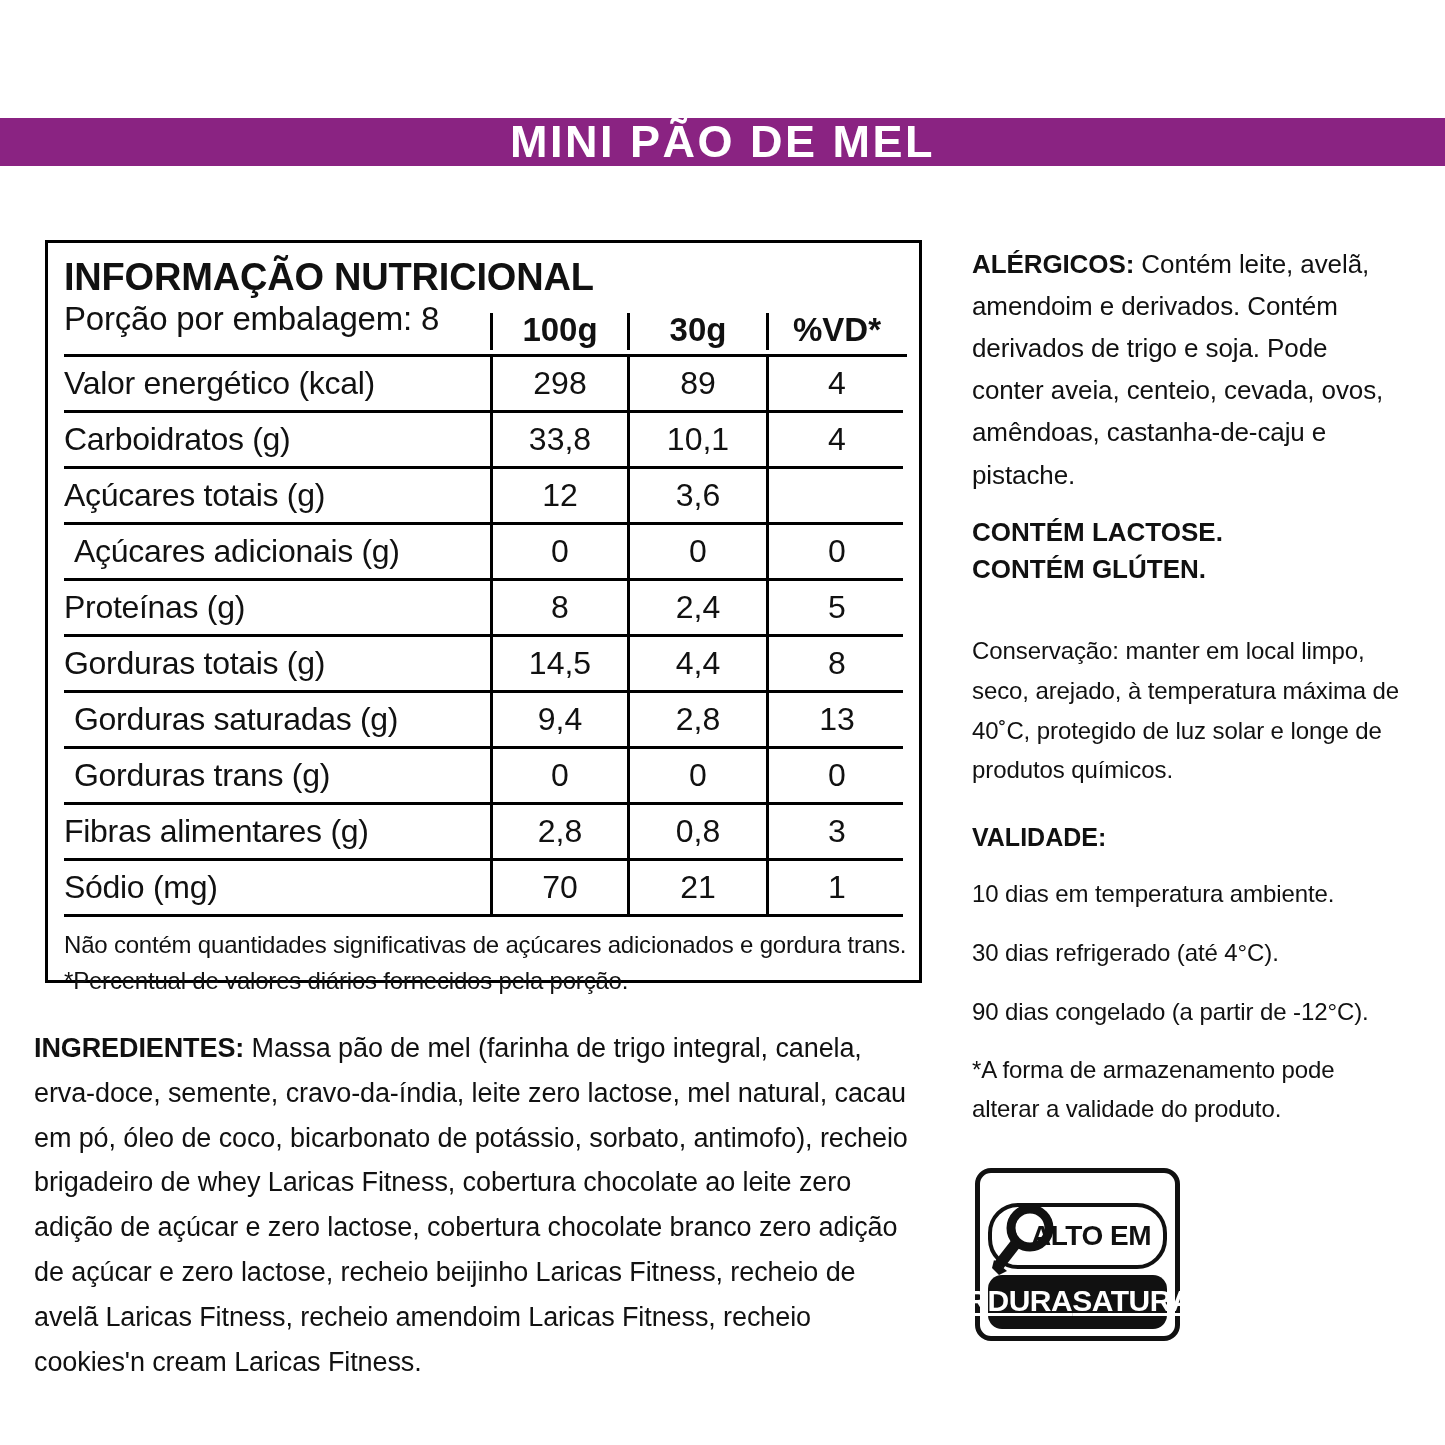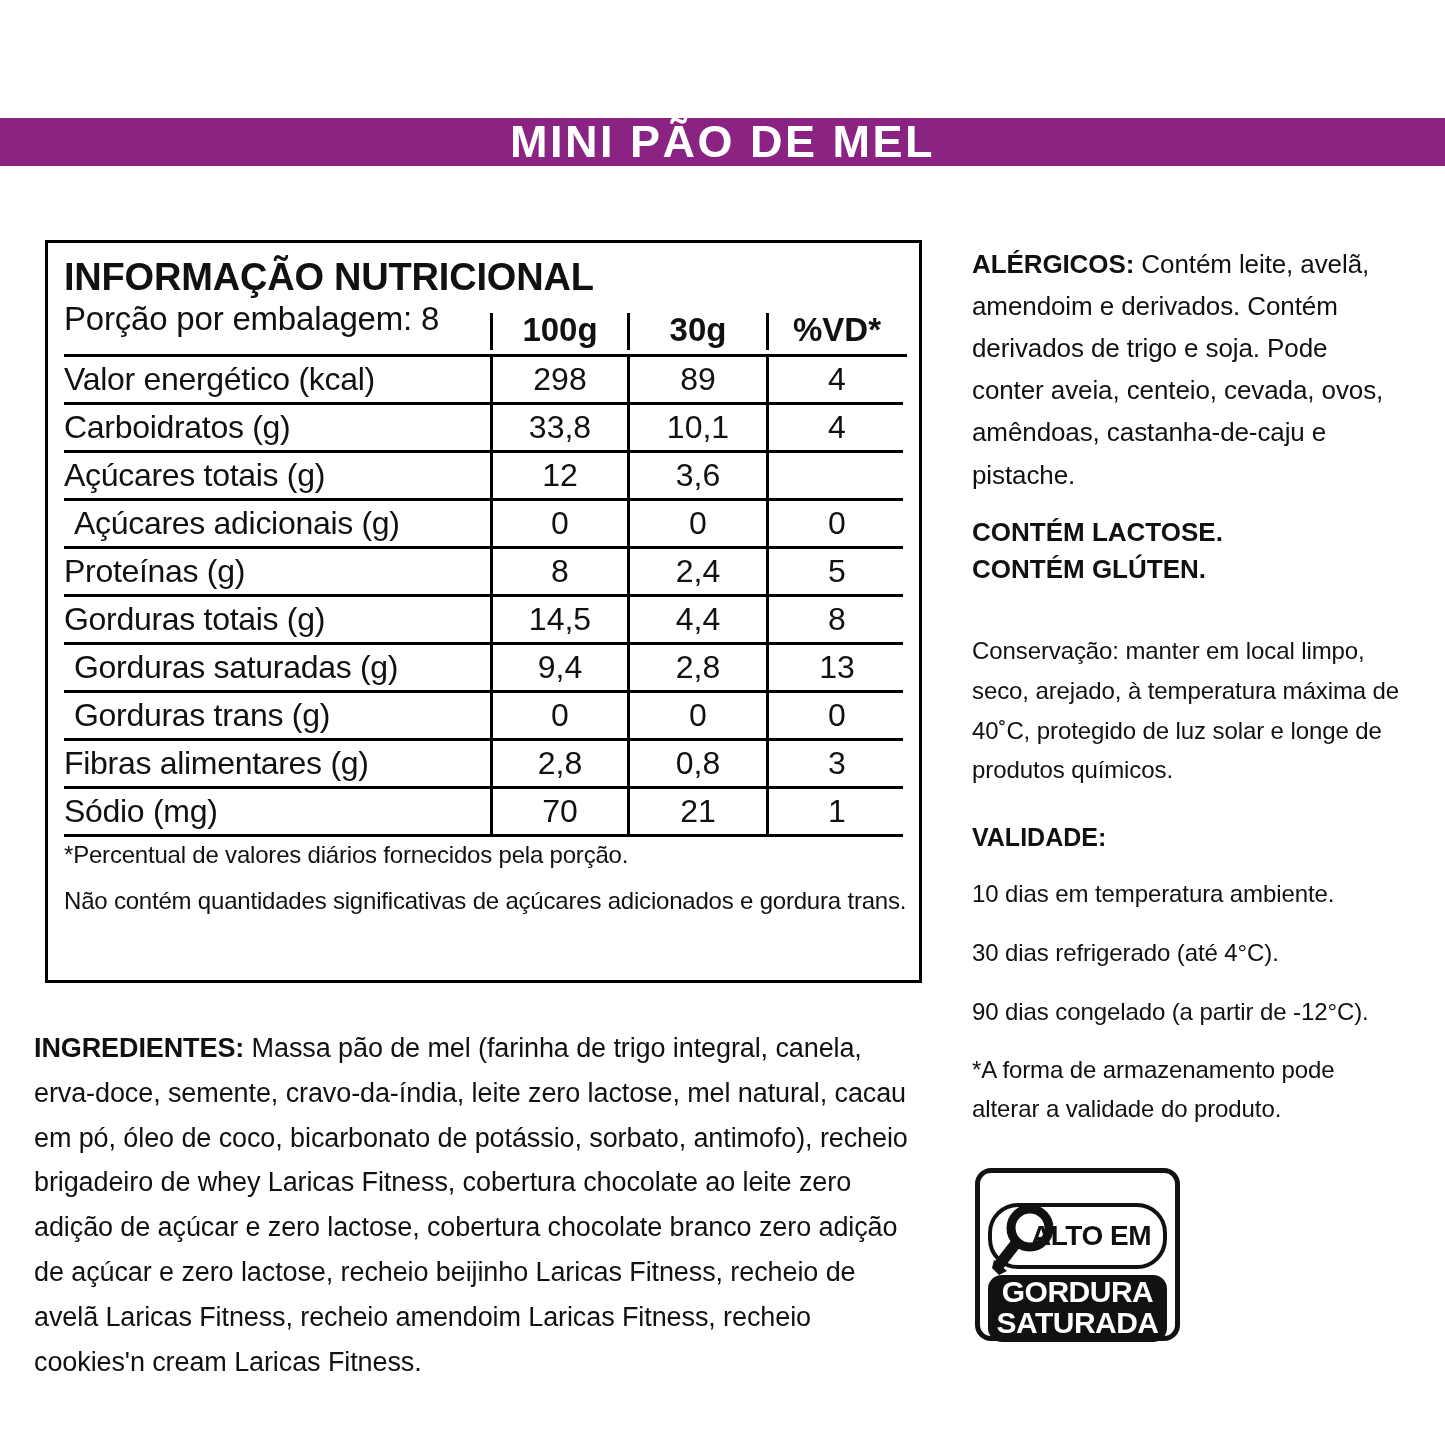--- a/index.html
+++ b/index.html
@@ -99,21 +99,21 @@
     height: 3px;
     background: #000;
     width: 843px;
     margin-top: 4px;
   }
 
   
   .row {
     display: flex;
     align-items: center;
-    height: 48px;
+    height: 56px;
     border-bottom: 3px solid #000;
   }
   .row:last-of-type { border-bottom: 3px solid #000; }
   .row .lbl {
     flex: 0 0 426px;
     width: 426px;
     font-size: 32px;
     line-height: 1;
     white-space: nowrap;
     letter-spacing: -0.3px;
@@ -228,25 +228,26 @@
     letter-spacing: -0.5px;
     color: #111111;
     line-height: 1;
   }
   .seal-bottom {
     flex: 1 1 auto;
     background: #111111;
     border-radius: 14px;
     color: #ffffff;
     display: flex;
-    flex-direction: column;
+    flex-direction: row;
     align-items: center;
     justify-content: center;
     line-height: 1.02;
     padding: 2px 0 4px 0;
+    text-decoration: underline;
   }
   .seal-bottom span {
     font-size: 30px;
     font-weight: 700;
     letter-spacing: -0.5px;
   }
 </style>
 </head>
 <body>
 
@@ -333,22 +334,22 @@
       <div class="val c3">3</div>
     </div>
 
     <div class="row">
       <div class="lbl">Sódio (mg)</div>
       <div class="val c1">70</div>
       <div class="val c2">21</div>
       <div class="val c3">1</div>
     </div>
 
+    <div class="notes">Não contém quantidades significativas de açúcares adicionados e gordura trans.</div>
     <div class="notes" style="margin-top:0">*Percentual de valores diários fornecidos pela porção.</div>
-    <div class="notes">Não contém quantidades significativas de açúcares adicionados e gordura trans.</div>
   </div>
 
   <div class="right-col">
     <div class="allerg">
       <b>ALÉRGICOS:</b><span> Contém leite, avelã, amendoim e derivados. Contém derivados de trigo e soja. Pode conter aveia, centeio, cevada, ovos, amêndoas, castanha-de-caju e pistache.</span>
     </div>
     <div class="contem">CONTÉM LACTOSE.</div>
     <div class="contem" style="margin-top:0">CONTÉM GLÚTEN.</div>
 
     <div class="conserv">Conservação: manter em local limpo, seco, arejado, à temperatura máxima de 40˚C, protegido de luz solar e longe de produtos químicos.</div>

